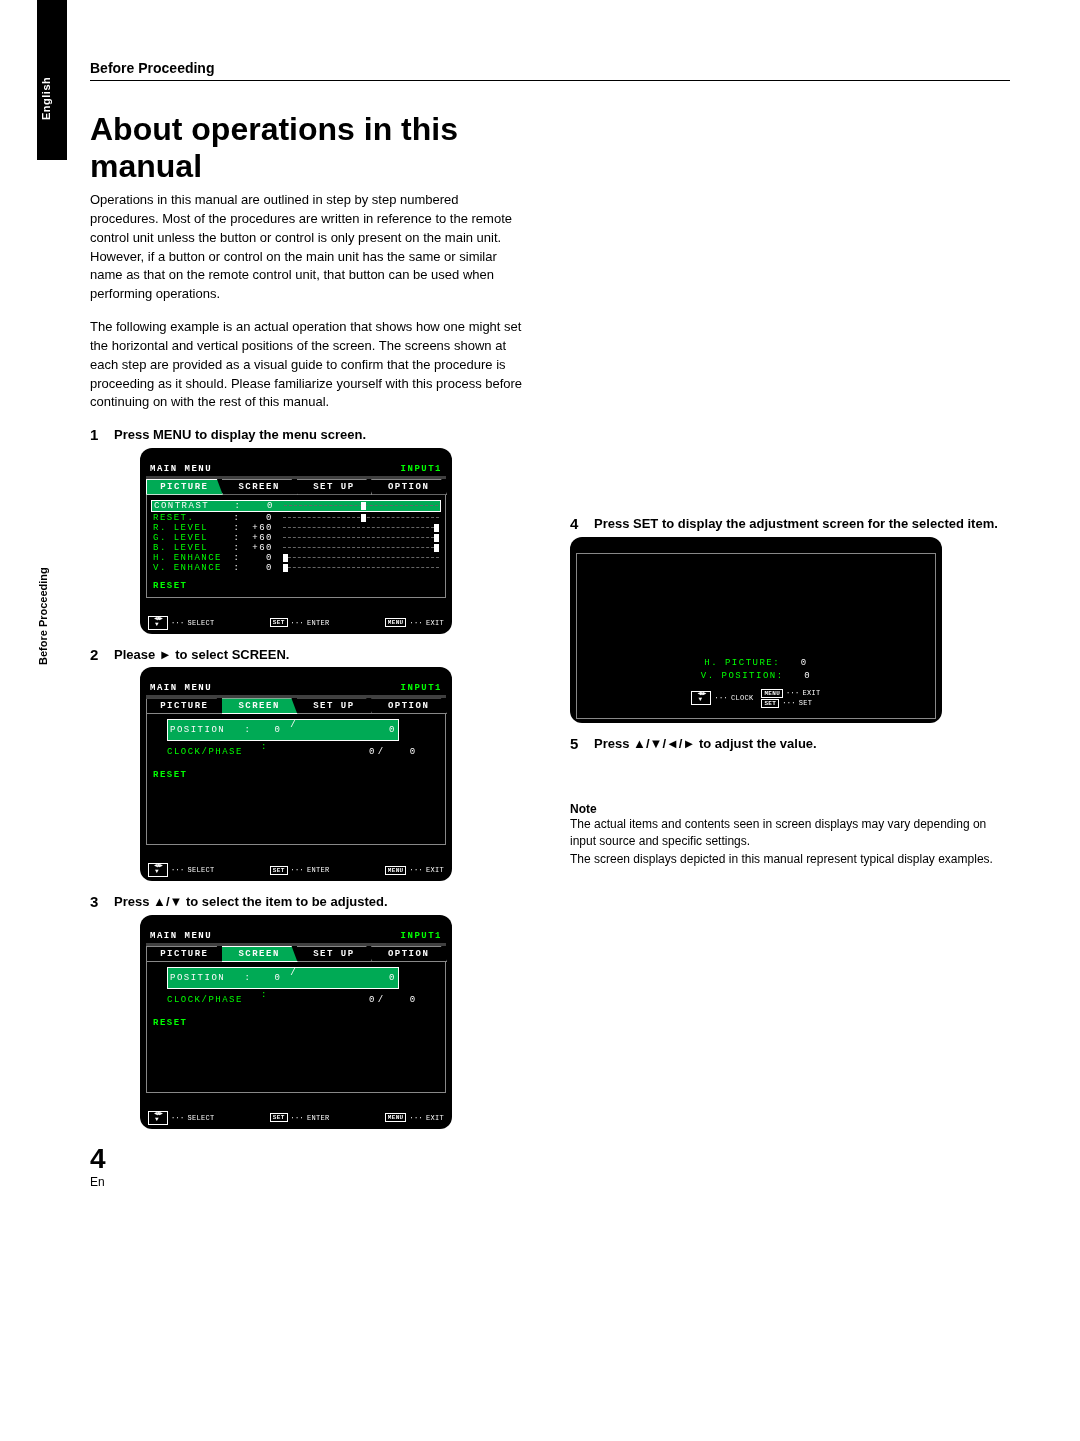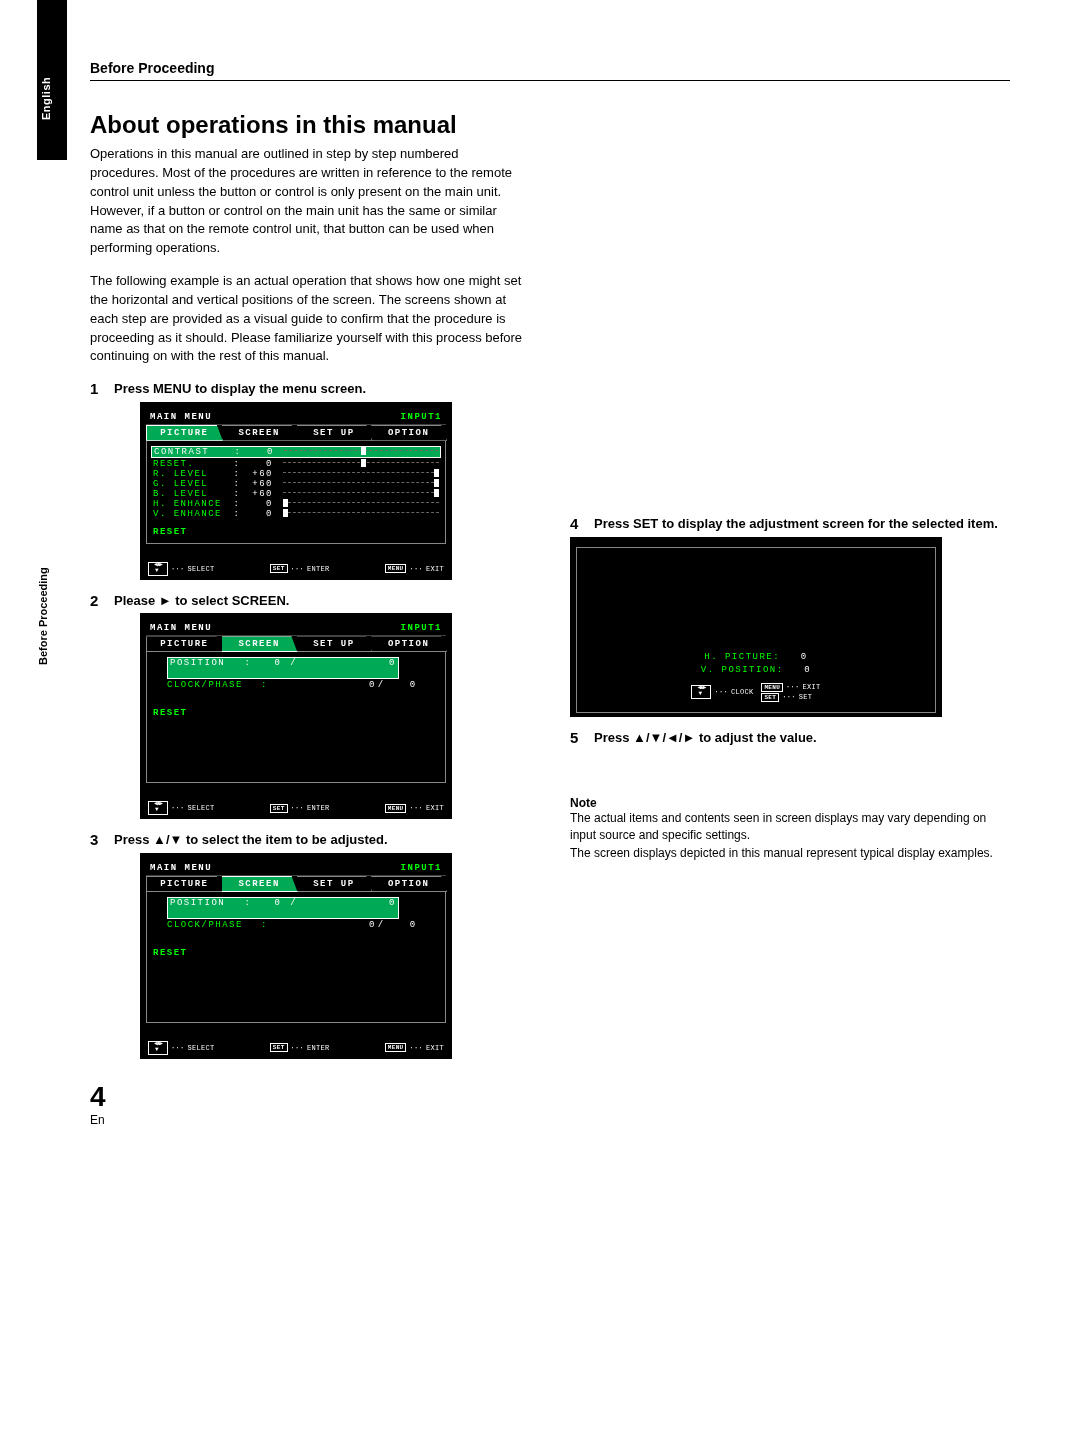--- a/index.html
+++ b/index.html
@@ -53,21 +53,21 @@
     white-space: nowrap;
   }
   .section-header {
     border-bottom: 1px solid #000;
     font-weight: bold;
     font-size: 14px;
     padding-bottom: 4px;
     margin-bottom: 30px;
   }
   h1 {
-    font-size: 24px;
+    font-size: 32px;
     font-weight: bold;
     margin: 0 0 6px 0;
   }
   .columns {
     display: flex;
     gap: 40px;
   }
   .col {
     flex: 1;
     min-width: 0;
@@ -111,37 +111,38 @@
     font-size: 12px;
     font-weight: normal;
     display: block;
   }
 
   
   .osd {
     background: #000;
     color: #fafafa;
     width: 300px;
-    margin: 4px 0 12px 50px;
-    padding: 10px 6px 4px 6px;
+    margin: 4px 0 4px 50px;
+    padding: 16px 6px 4px 6px;
     font-family: "Courier New", monospace;
     font-size: 9px;
     letter-spacing: 1.5px;
+    border-radius: 12px;
   }
   .osd .titlebar {
     display: flex;
     justify-content: space-between;
     padding: 0 4px 2px 4px;
     font-weight: bold;
     color: #0f0;
   }
   .osd .titlebar .white { color: #fff; }
   .osd .tabs {
     display: flex;
-    border-top: 1px solid #404040;
+    border-top: 3px solid #404040;
     align-items: center;
   }
   .osd .tab {
     flex: 1;
     padding: 2px 2px;
     text-align: center;
     border: 1px solid #888;
     border-left: none;
     font-weight: bold;
     position: relative;
@@ -155,20 +156,21 @@
     z-index: 2;
   }
   .osd .panel {
     border: 1px solid #888;
     border-top: none;
     padding: 4px 6px 6px 6px;
     min-height: 70px;
   }
   .osd .row {
     display: flex;
+    align-items: center;
     gap: 2px;
     white-space: pre;
   }
   .osd .row.hl {
     background: #0a5;
     border: 1px solid #fff;
     margin: 1px -2px;
     padding: 0 2px;
   }
   .osd .lbl { width: 78px; display:inline-block; }

